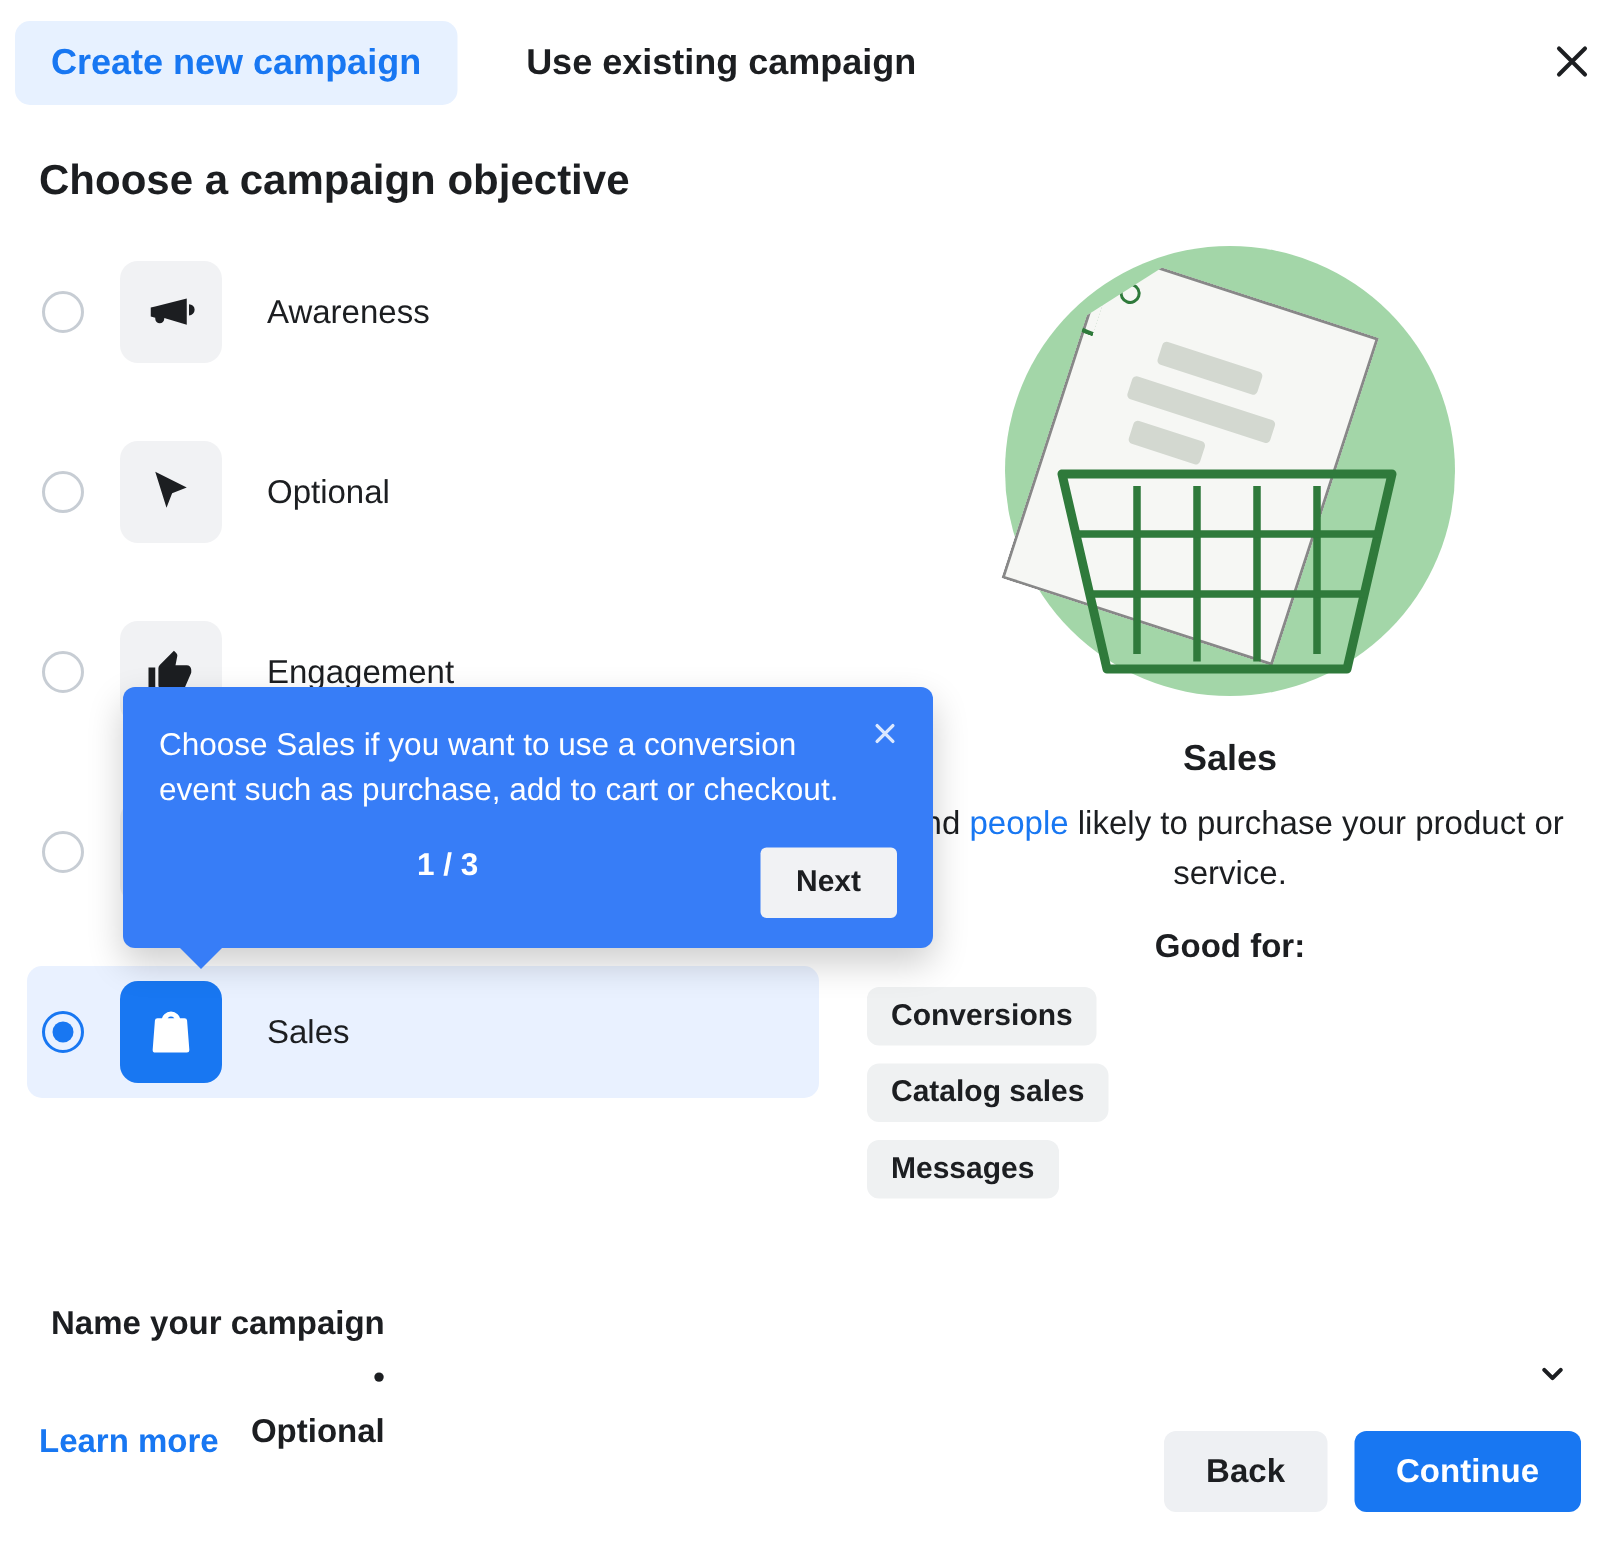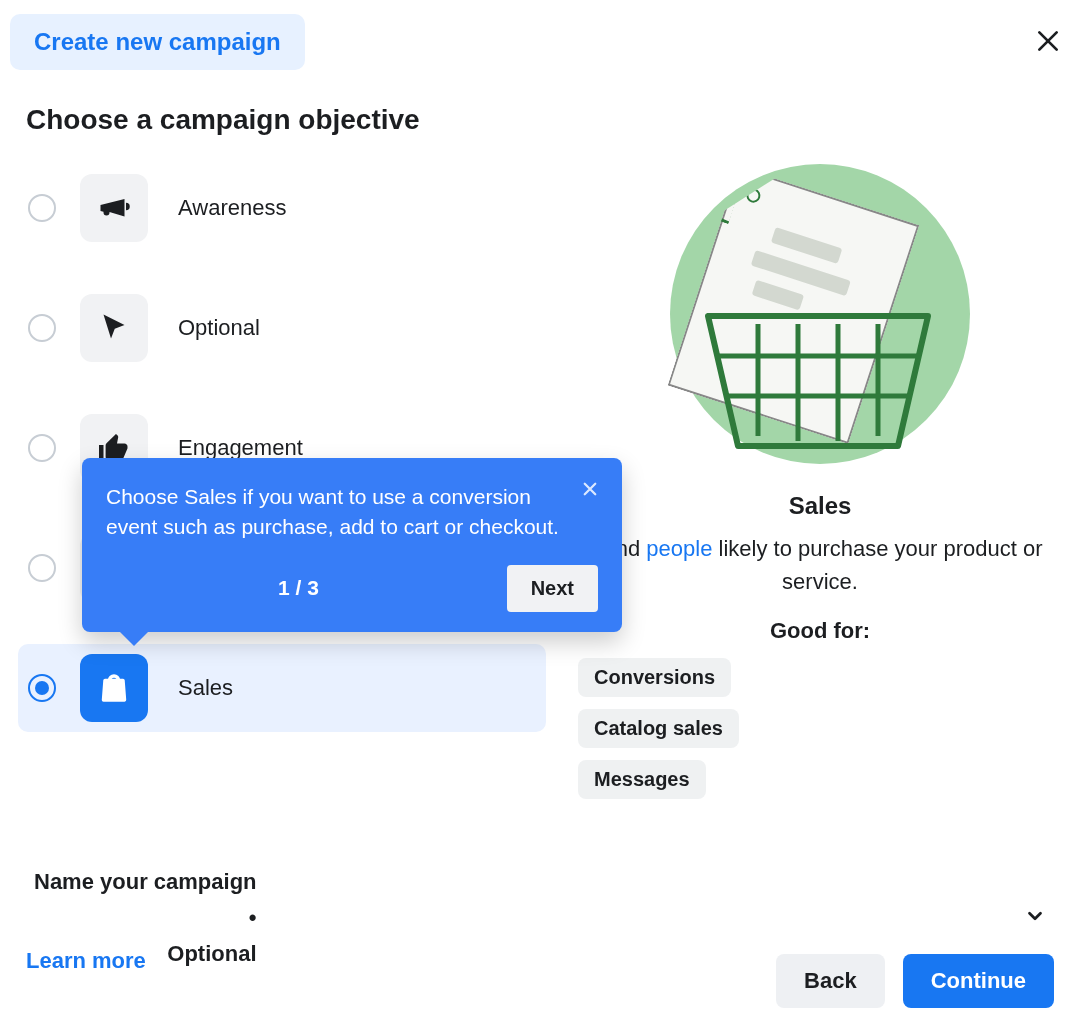--- a/index.html
+++ b/index.html
@@ -191,21 +191,21 @@
   }
   .popover-text { font-size: 21px; line-height: 1.45; font-weight: 500; padding-right: 36px; }
   .popover-close {
     position: absolute; right: 18px; top: 18px;
     width: 28px; height: 28px; border: none; background: transparent; cursor: pointer;
     color: #dbe8ff;
     display:flex;align-items:center;justify-content:center;
   }
   .popover-close svg { width: 18px; height: 18px; stroke: #dbe8ff; }
   .popover-footer {
-    display: flex; align-items: center; justify-content: flex-end;
+    display: flex; align-items: flex-start; justify-content: flex-end;
     margin-top: 22px; gap: 42px;
   }
   .popover-page { font-size: 21px; font-weight: 700; color: #fff; margin-right: auto; margin-left: 172px; }
   .popover-next {
     background: #f1f2f4; color: #1c1e21;
     border: none; border-radius: 4px;
     padding: 12px 24px; font-size: 20px; font-weight: 700; cursor: pointer;
   }
   .popover::after {
     content: "";
@@ -213,20 +213,21 @@
     border-left: 14px solid transparent;
     border-right: 14px solid transparent;
     border-top: 14px solid #377df7;
   }
 </style>
 </head>
 <body>
 
 <div class="tabs-row">
   <button class="tab-btn active">Create new campaign</button>
+  <button class="tab-btn">Use existing campaign</button>
   <button class="close-btn">
     <span>
       <svg viewBox="0 0 24 24">
           <path d="M4 4 L20 20 M20 4 L4 20" stroke="#1c1e21" stroke-width="2.5" stroke-linecap="round"></path>
         </svg>
     </span>
   </button>
 </div>
 
 <h1 class="page-heading">Choose a campaign objective</h1>

